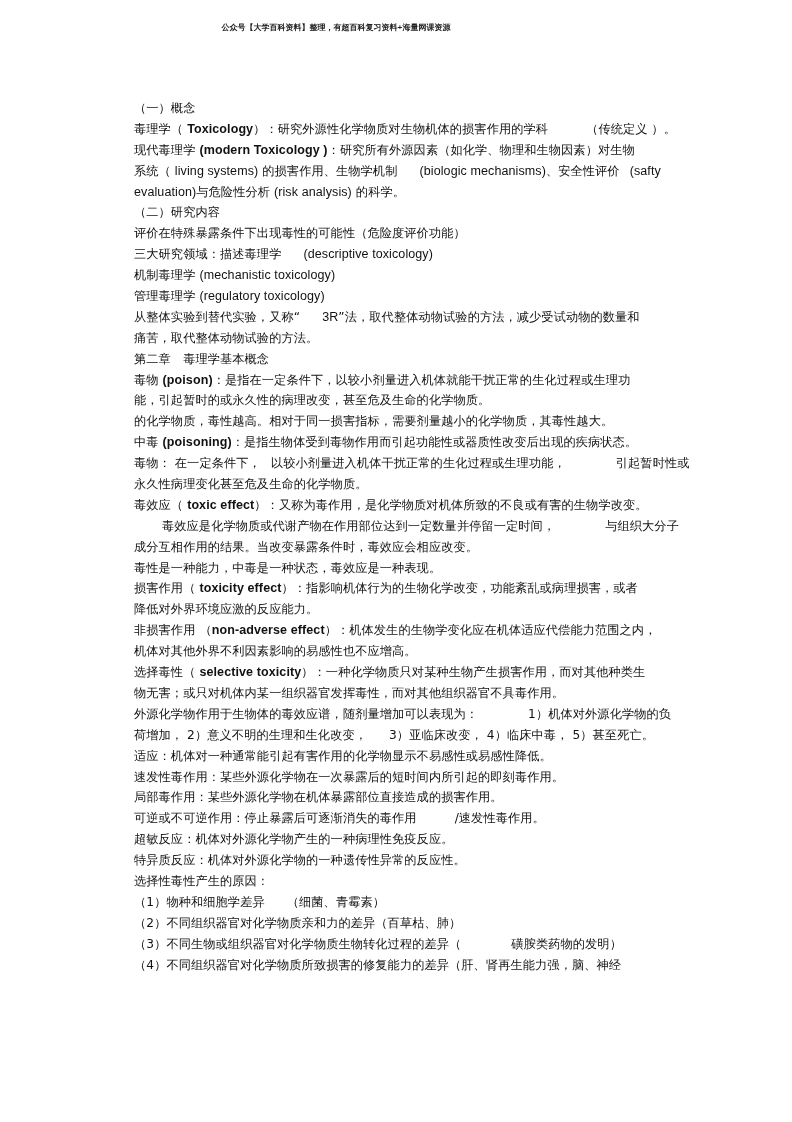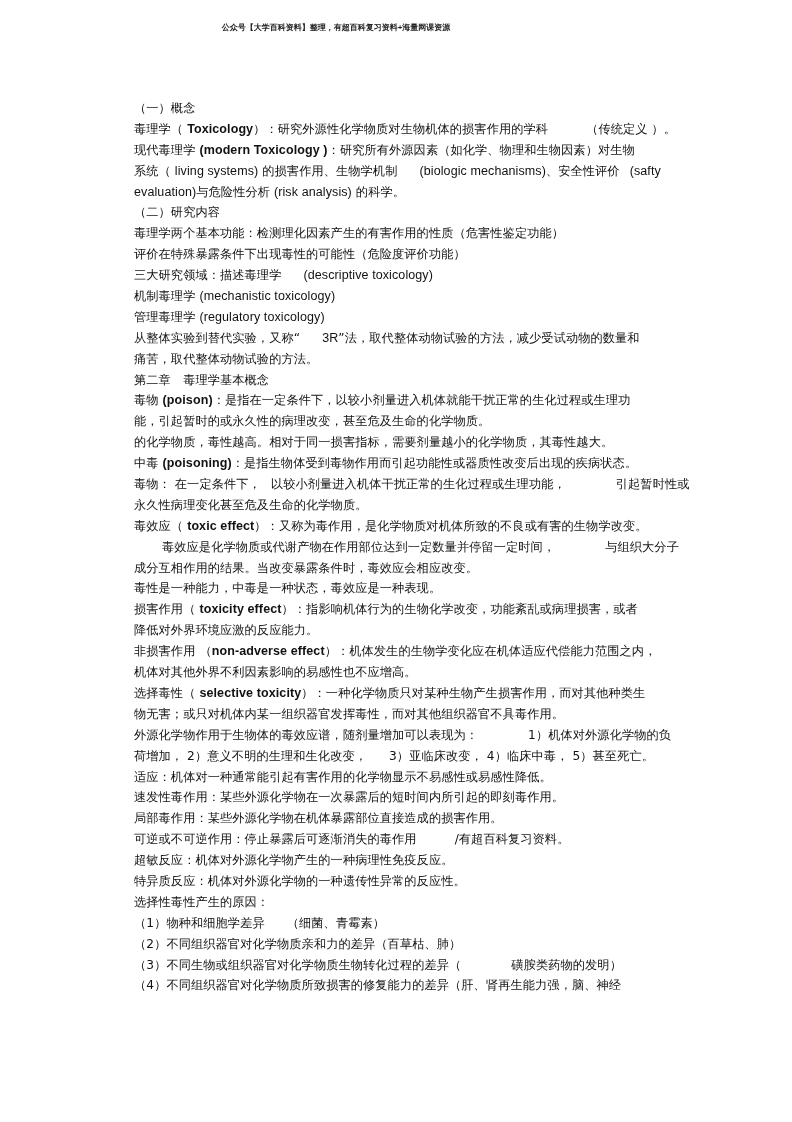--- a/index.html
+++ b/index.html
@@ -3,21 +3,21 @@
 <meta charset="utf-8">
 <style>
   html, body { margin: 0; padding: 0; background: #ffffff; }
   body {
     width: 792px; height: 1122px; position: relative; overflow: hidden;
     font-family: "DejaVu Sans", "Liberation Sans", sans-serif;
     color: #111111;
   }
   .header {
     position: absolute; top: 22px; left: 0; width: 672px; text-align: center;
-    font-family: Liberation Sans, sans-serif;
+    font-family: Liberation Mono, monospace;
     font-size: 8px; font-weight: bold; color: #222;
   }
   .content {
     position: absolute; top: 98px; left: 118px; width: 560px;
   }
   .line {
     height: 20.9px; line-height: 20.9px; font-size: 12.2px;
     white-space: nowrap; letter-spacing: 0.1px; margin-left: 16px;
   }
   .en { font-family: "Liberation Sans", sans-serif; font-size: 12.5px; }
@@ -38,21 +38,20 @@
 
   <div class="line"><span>毒理学（ </span><span class="en b">Toxicology</span><span>）：研究外源性化学物质对生物机体的损害作用的学科</span><span class="gap-l"></span><span>（传统定义 ）。</span></div>
 
   <div class="line"><span>现代毒理学 </span><span class="en b">(modern  Toxicology )</span><span>：研究所有外源因素（如化学、物理和生物因素）对生物</span></div>
 
   <div class="line"><span>系统（ </span><span class="en">living   systems)</span><span> 的损害作用、生物学机制</span><span class="gap-m"></span><span class="en">(biologic   mechanisms)</span><span>、安全性评价</span><span class="gap-s"></span><span class="en">(safty</span></div>
 
   <div class="line"><span class="en">evaluation)</span><span>与危险性分析 </span><span class="en">(risk analysis)</span><span> 的科学。</span></div>
 
   <div class="line"><span>（二）研究内容</span></div>
-  <div class="line"><span>毒理学两个基本功能：检测理化因素产生的有害作用的性质（危害性鉴定功能）</span></div>
   <div class="line"><span>评价在特殊暴露条件下出现毒性的可能性（危险度评价功能）</span></div>
 
   <div class="line"><span>三大研究领域：描述毒理学</span><span class="gap-m"></span><span class="en">(descriptive toxicology)</span></div>
   <div class="line"><span>机制毒理学 </span><span class="en">(mechanistic toxicology)</span></div>
   <div class="line"><span>管理毒理学 </span><span class="en">(regulatory toxicology)</span></div>
 
   <div class="line"><span>从整体实验到替代实验，又称“</span><span class="gap-m"></span><span class="en">3R</span><span>”法，取代整体动物试验的方法，减少受试动物的数量和</span></div>
   <div class="line"><span>痛苦，取代整体动物试验的方法。</span></div>
 
   <div class="line"><span>第二章　毒理学基本概念</span></div>
@@ -82,21 +81,21 @@
 
   <div class="line"><span>选择毒性（ </span><span class="en b">selective toxicity</span><span>）：一种化学物质只对某种生物产生损害作用，而对其他种类生</span></div>
   <div class="line"><span>物无害；或只对机体内某一组织器官发挥毒性，而对其他组织器官不具毒作用。</span></div>
 
   <div class="line"><span>外源化学物作用于生物体的毒效应谱，随剂量增加可以表现为：</span><span class="gap-xl"></span><span>1）机体对外源化学物的负</span></div>
   <div class="line"><span>荷增加， 2）意义不明的生理和生化改变，</span><span class="gap-m"></span><span>3）亚临床改变， 4）临床中毒， 5）甚至死亡。</span></div>
 
   <div class="line"><span>适应：机体对一种通常能引起有害作用的化学物显示不易感性或易感性降低。</span></div>
   <div class="line"><span>速发性毒作用：某些外源化学物在一次暴露后的短时间内所引起的即刻毒作用。</span></div>
   <div class="line"><span>局部毒作用：某些外源化学物在机体暴露部位直接造成的损害作用。</span></div>
-  <div class="line"><span>可逆或不可逆作用：停止暴露后可逐渐消失的毒作用</span><span class="gap-l"></span><span>/有超百科复习资料。</span></div>
+  <div class="line"><span>可逆或不可逆作用：停止暴露后可逐渐消失的毒作用</span><span class="gap-l"></span><span>/速发性毒作用。</span></div>
   <div class="line"><span>超敏反应：机体对外源化学物产生的一种病理性免疫反应。</span></div>
   <div class="line"><span>特异质反应：机体对外源化学物的一种遗传性异常的反应性。</span></div>
   <div class="line"><span>选择性毒性产生的原因：</span></div>
 
   <div class="line"><span>（1）物种和细胞学差异</span><span class="gap-m"></span><span>（细菌、青霉素）</span></div>
   <div class="line"><span>（2）不同组织器官对化学物质亲和力的差异（百草枯、肺）</span></div>
   <div class="line"><span>（3）不同生物或组织器官对化学物质生物转化过程的差异（</span><span class="gap-xl"></span><span>磺胺类药物的发明）</span></div>
   <div class="line"><span>（4）不同组织器官对化学物质所致损害的修复能力的差异（肝、肾再生能力强，脑、神经</span></div>
 </div>
 

